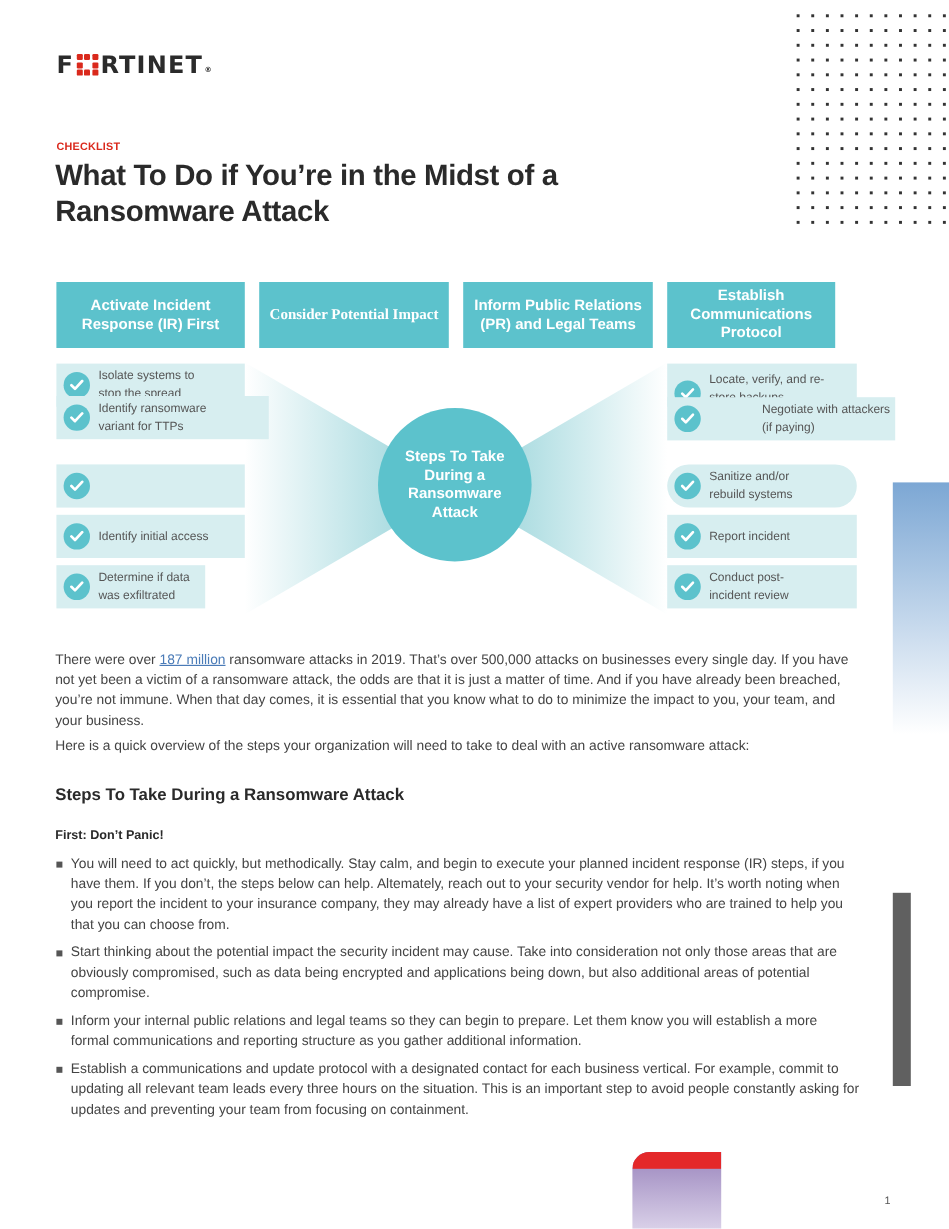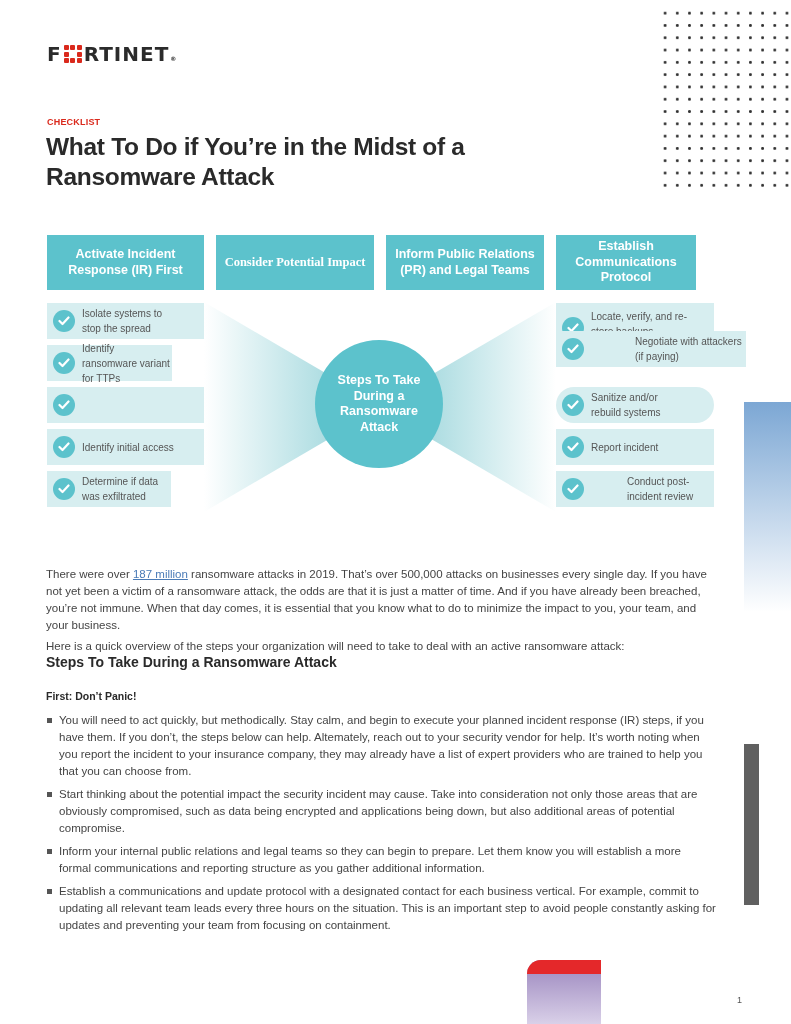--- a/index.html
+++ b/index.html
@@ -21,21 +21,21 @@
 
   .hdr { position: absolute; top: 235px; height: 55px; background: #5cc2cc; color: #fff; font-weight: bold; font-size: 12.5px; line-height: 15.5px; text-align: center; display: flex; align-items: center; justify-content: center; padding: 0 6px; }
 
   .item { position: absolute; height: 36px; background: #d7eef0; display: flex; align-items: center; }
   .item .chk { width: 22px; height: 22px; border-radius: 50%; background: #5cc2cc; margin-left: 6px; margin-right: 7px; flex: 0 0 22px; display: flex; align-items: center; justify-content: center; }
   .item .txt { font-size: 10px; line-height: 15px; color: #555; }
 
   .fan { position: absolute; top: 300px; }
   .circle { position: absolute; left: 315px; top: 340px; width: 128px; height: 128px; border-radius: 50%; background: #5cc2cc; color: #fff; font-weight: bold; font-size: 12.5px; line-height: 15.5px; text-align: center; display: flex; align-items: center; justify-content: center; padding: 0 14px; }
 
-  .p { position: absolute; left: 46px; width: 670px; font-size: 11.5px; line-height: 17px; color: #444; margin-top: 24px; }
+  .p { position: absolute; left: 46px; width: 670px; font-size: 11.5px; line-height: 17px; color: #444; }
   .p a { color: #4a7bb7; text-decoration: underline; }
   .h2 { position: absolute; left: 46px; top: 654px; font-size: 14px; font-weight: bold; color: #2a2a2a; }
   .h3 { position: absolute; left: 46px; top: 690px; font-size: 10.5px; font-weight: bold; color: #2a2a2a; }
 
   .bullets { position: absolute; left: 46px; top: 712px; width: 670px; list-style: none; }
   .bullets li { position: relative; padding-left: 13px; font-size: 11.5px; line-height: 17px; color: #444; margin-bottom: 6px; }
   .bullets li::before { content: ""; position: absolute; left: 1px; top: 6px; width: 5px; height: 5px; background: #555; }
 
   .side-blue { position: absolute; left: 744px; top: 402px; width: 47px; height: 210px; background: linear-gradient(#7ca7d4, #ffffff); }
   .side-gray { position: absolute; left: 744px; top: 744px; width: 15px; height: 161px; background: #606060; }
@@ -93,21 +93,21 @@
   <div class="circle">Steps To Take During a Ransomware Attack</div>
 
   <div class="item" style="left:47px;top:303px;width:157px;">
     <span class="chk">
         <svg width="12" height="10" viewBox="0 0 12 10">
           <path d="M1.5 5 L4.5 8 L10.5 1.5" stroke="#fff" stroke-width="2.2" fill="none" stroke-linecap="round" stroke-linejoin="round"></path>
         </svg>
       </span>
     <span class="txt" style="width:100px;">Isolate systems to stop the spread</span>
   </div>
-  <div class="item" style="left:47px;top:345px;width:125px;">
+  <div class="item" style="left:47px;top:330px;width:177px;">
     <span class="chk">
         <svg width="12" height="10" viewBox="0 0 12 10">
           <path d="M1.5 5 L4.5 8 L10.5 1.5" stroke="#fff" stroke-width="2.2" fill="none" stroke-linecap="round" stroke-linejoin="round"></path>
         </svg>
       </span>
     <span class="txt" style="width:110px;">Identify ransomware variant for TTPs</span>
   </div>
   <div class="item" style="left:47px;top:387px;width:157px;">
     <span class="chk">
         <svg width="12" height="10" viewBox="0 0 12 10">
@@ -163,21 +163,21 @@
         </svg>
       </span>
     <span class="txt">Report incident</span>
   </div>
   <div class="item" style="left:556px;top:471px;width:158px;">
     <span class="chk">
         <svg width="12" height="10" viewBox="0 0 12 10">
           <path d="M1.5 5 L4.5 8 L10.5 1.5" stroke="#fff" stroke-width="2.2" fill="none" stroke-linecap="round" stroke-linejoin="round"></path>
         </svg>
       </span>
-    <span class="txt" style="width:80px;margin-left:36px;">Conduct post-incident review</span>
+    <span class="txt" style="width:80px;">Conduct post-incident review</span>
   </div>
 </div>
 
 <p class="p" style="top:542px;"><span>There were over </span><a>187 million</a><span> ransomware attacks in 2019. That’s over 500,000 attacks on businesses every single day. If you have not yet been a victim of a ransomware attack, the odds are that it is just a matter of time. And if you have already been breached, you’re not immune. When that day comes, it is essential that you know what to do to minimize the impact to you, your team, and your business.</span></p>
 
 <p class="p" style="top:614px;">Here is a quick overview of the steps your organization will need to take to deal with an active ransomware attack:</p>
 
 <h2 class="h2">Steps To Take During a Ransomware Attack</h2>
 <h3 class="h3">First: Don’t Panic!</h3>
 

